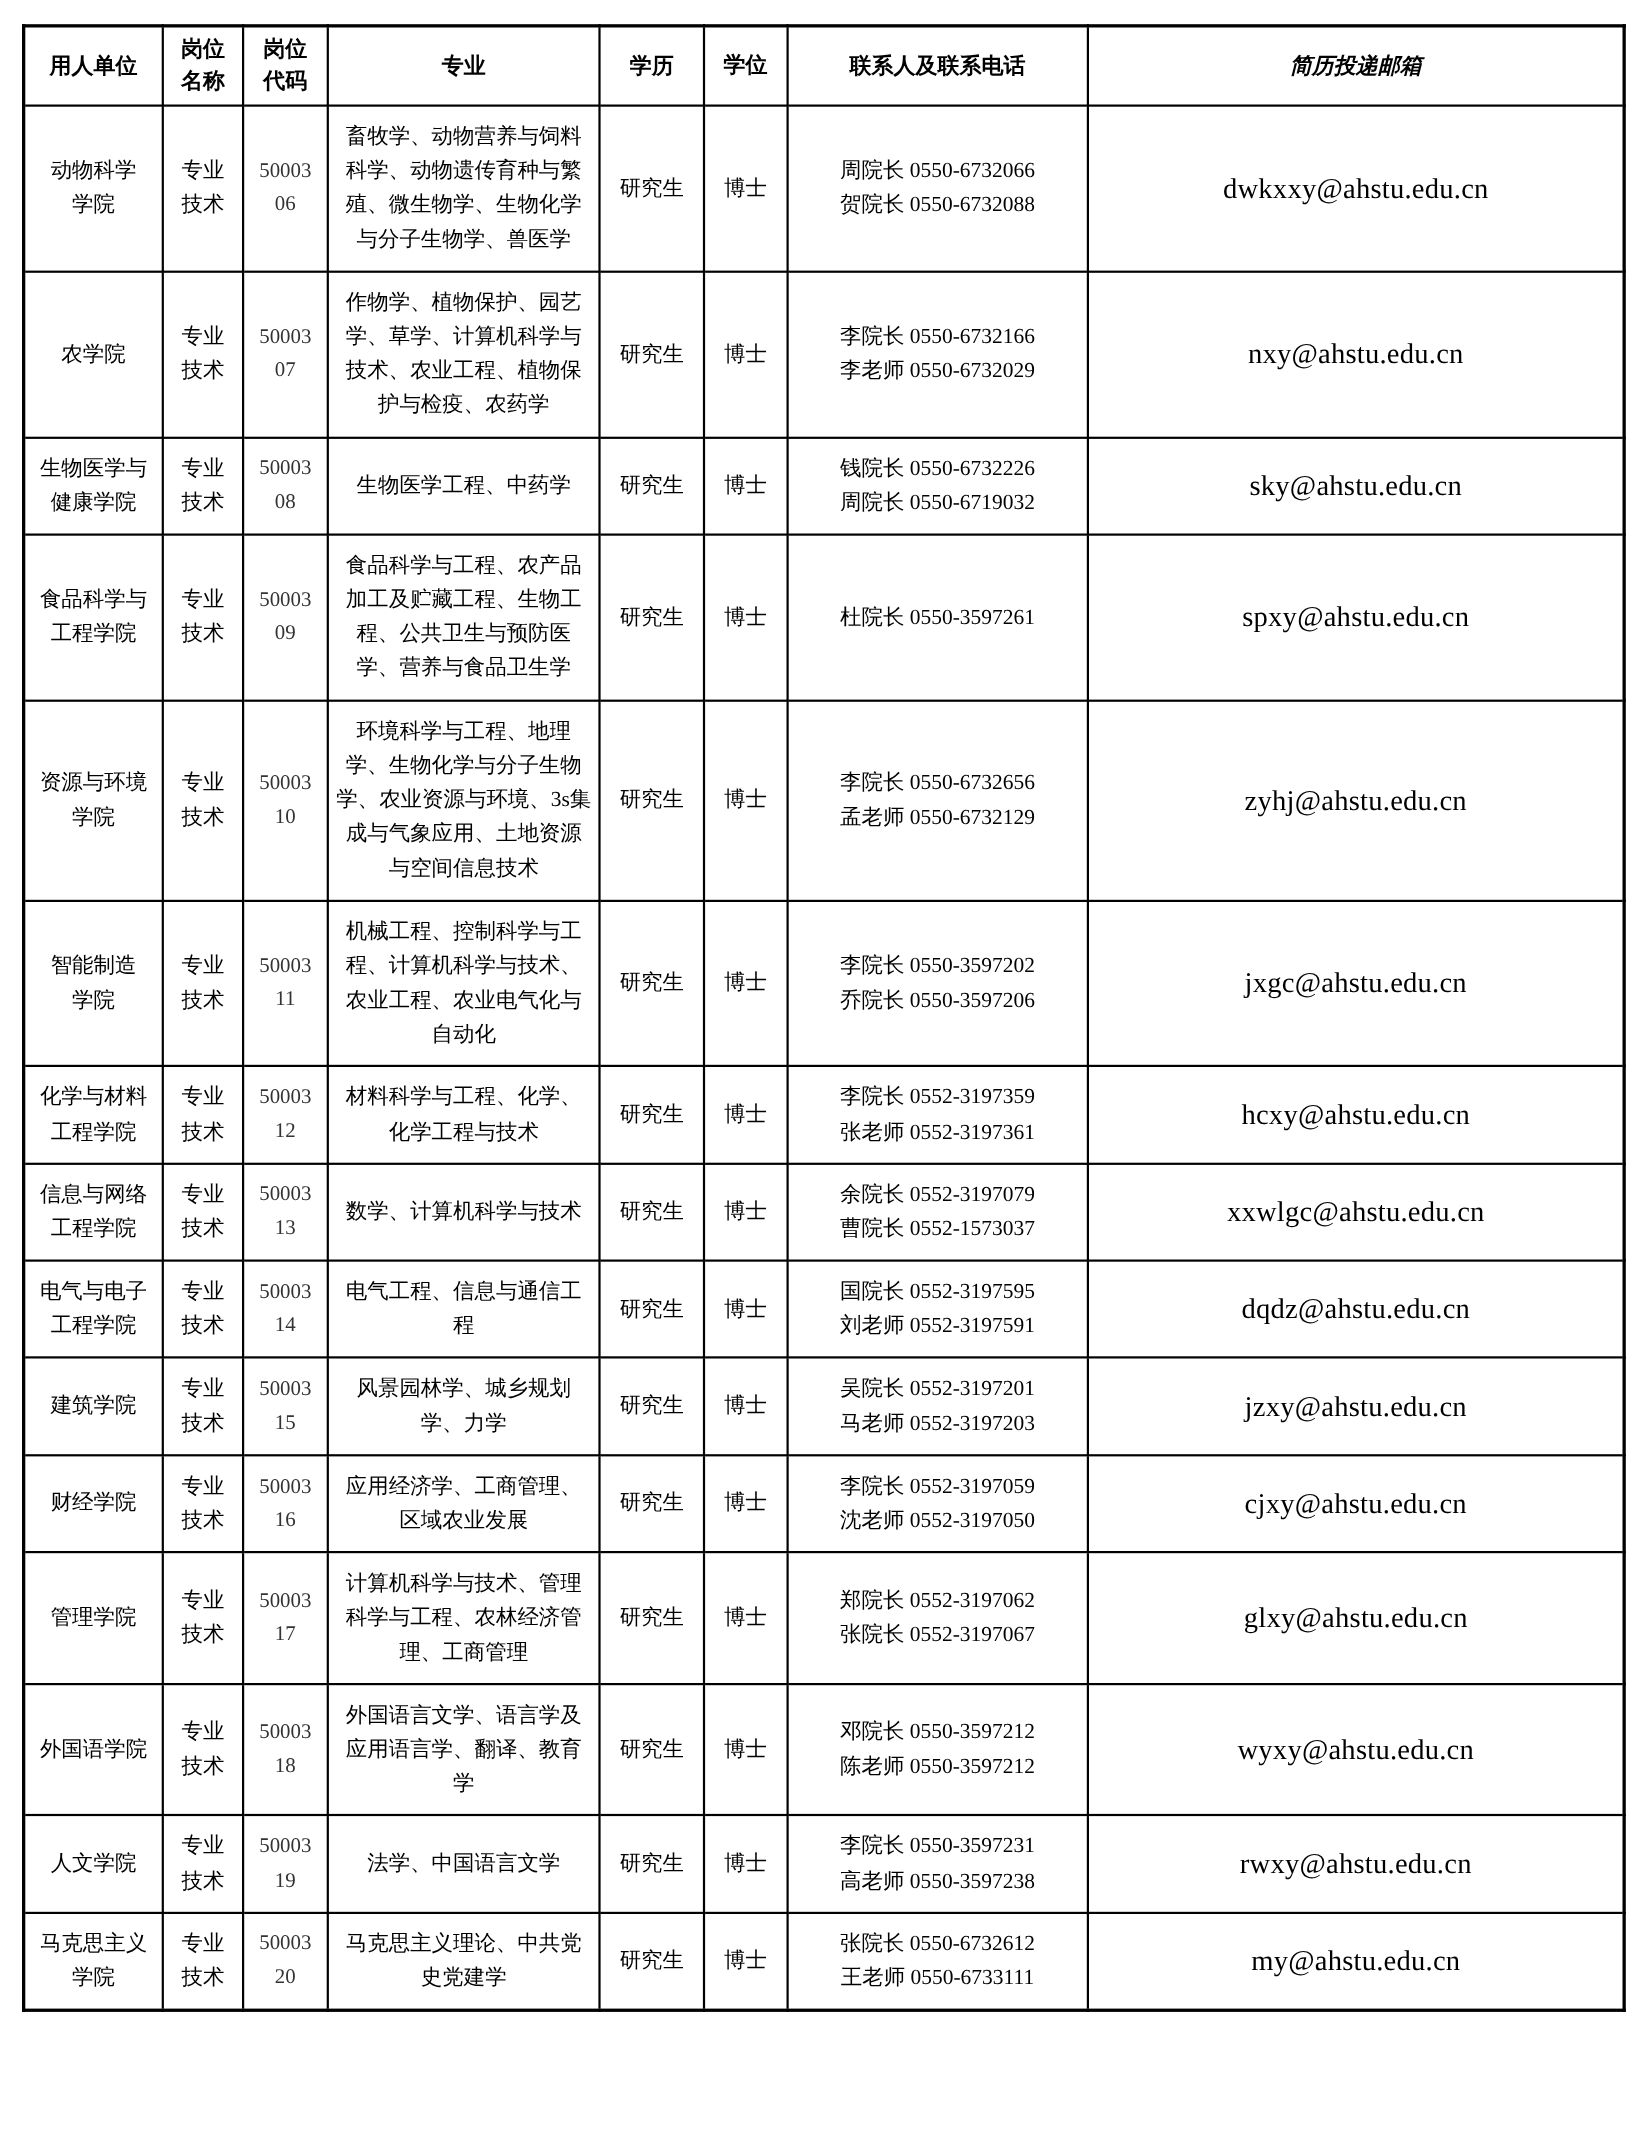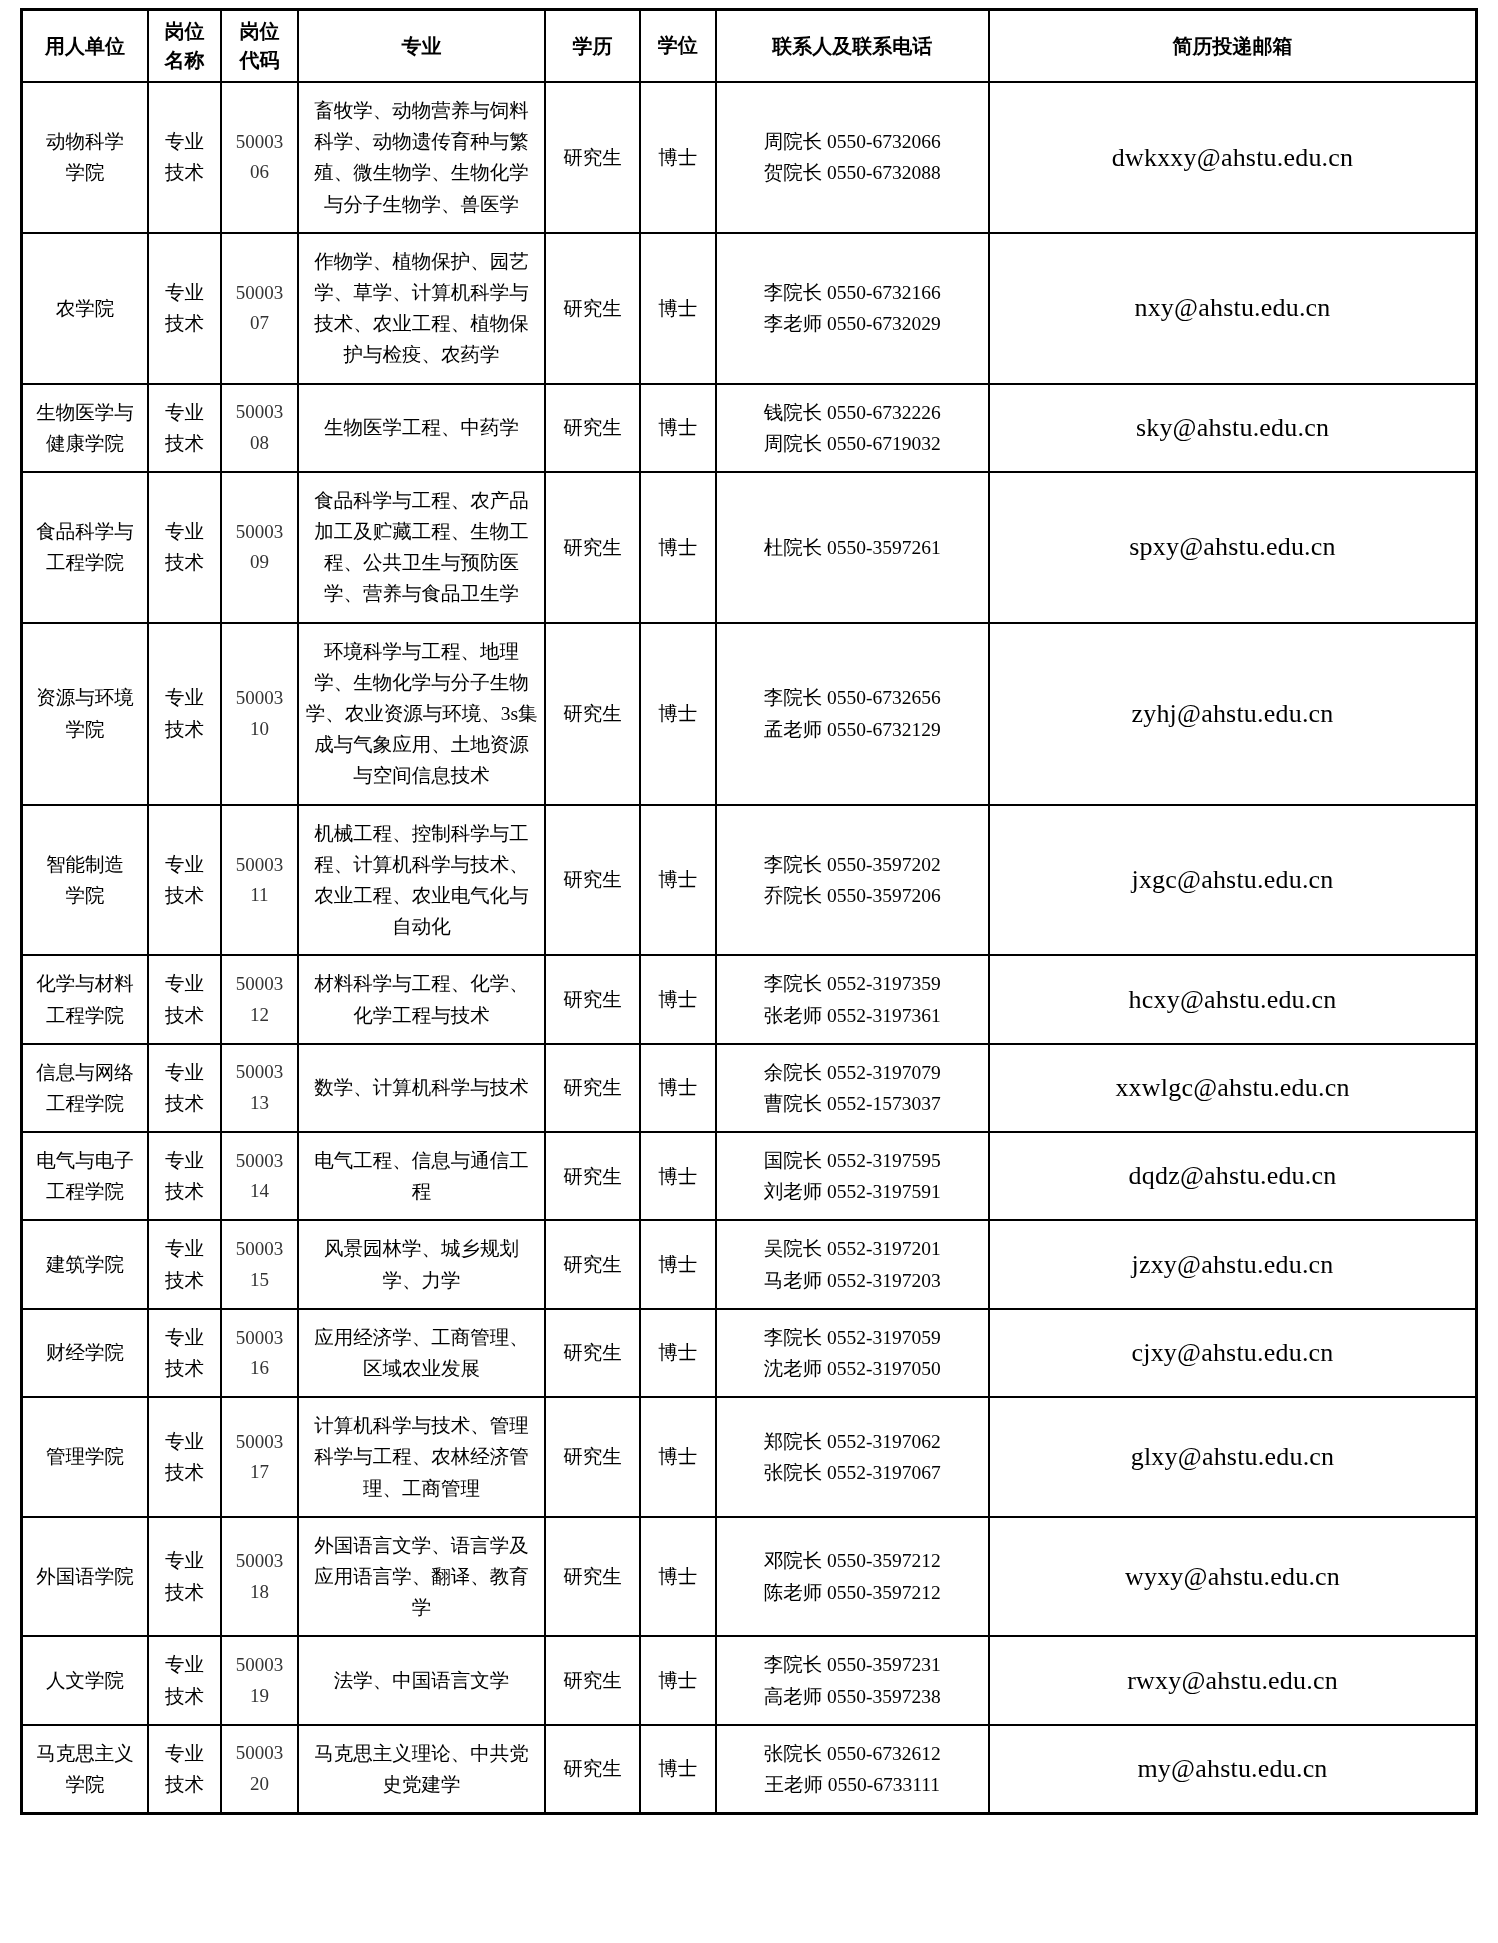--- a/index.html
+++ b/index.html
@@ -9,21 +9,21 @@
   }
   body {
     width: 1498px;
     font-family: "Liberation Serif", "DejaVu Serif", serif;
     color: #000;
   }
   .page {
     box-sizing: border-box;
     width: 1498px;
     min-height: 1943px;
-    padding: 8px 20px 12px 20px;
+    padding: 22px 20px 12px 20px;
     background: #ffffff;
   }
   table.recruit-table {
     width: 1458px;
     border-collapse: collapse;
     table-layout: fixed;
     border: 3px solid #000;
   }
   th.cell, td.cell {
     border: 2px solid #000;
@@ -70,21 +70,21 @@
       <tr>
           <th class="cell header-cell" style="width: 8.7%;">用人单位</th>
           <th class="cell header-cell" style="width: 5%;">岗位
 名称</th>
           <th class="cell header-cell" style="width: 5.3%;">岗位
 代码</th>
           <th class="cell header-cell" style="width: 17%;">专业</th>
           <th class="cell header-cell" style="width: 6.5%;">学历</th>
           <th class="cell header-cell" style="width: 5.2%; font-family: Liberation Mono, monospace;">学位</th>
           <th class="cell header-cell" style="width: 18.8%;">联系人及联系电话</th>
-          <th class="cell header-cell" style="width: 33.5%;">简历投递邮箱</th>
+          <th class="cell header-cell" style="width: 33.5%; font-style: italic;">简历投递邮箱</th>
         </tr>
     </thead>
     <tbody>
         <tr>
           <td class="cell cell-unit">动物科学
 学院</td>
           <td class="cell cell-post">专业
 技术</td>
           <td class="cell cell-code">50003
 06</td>

